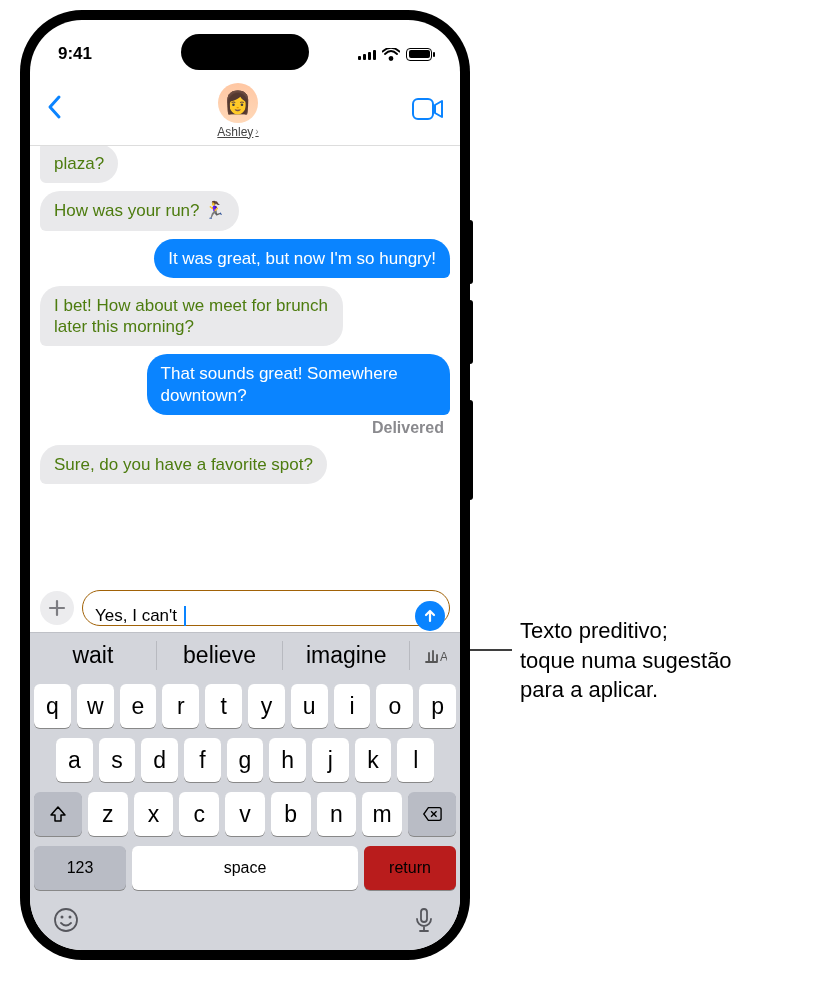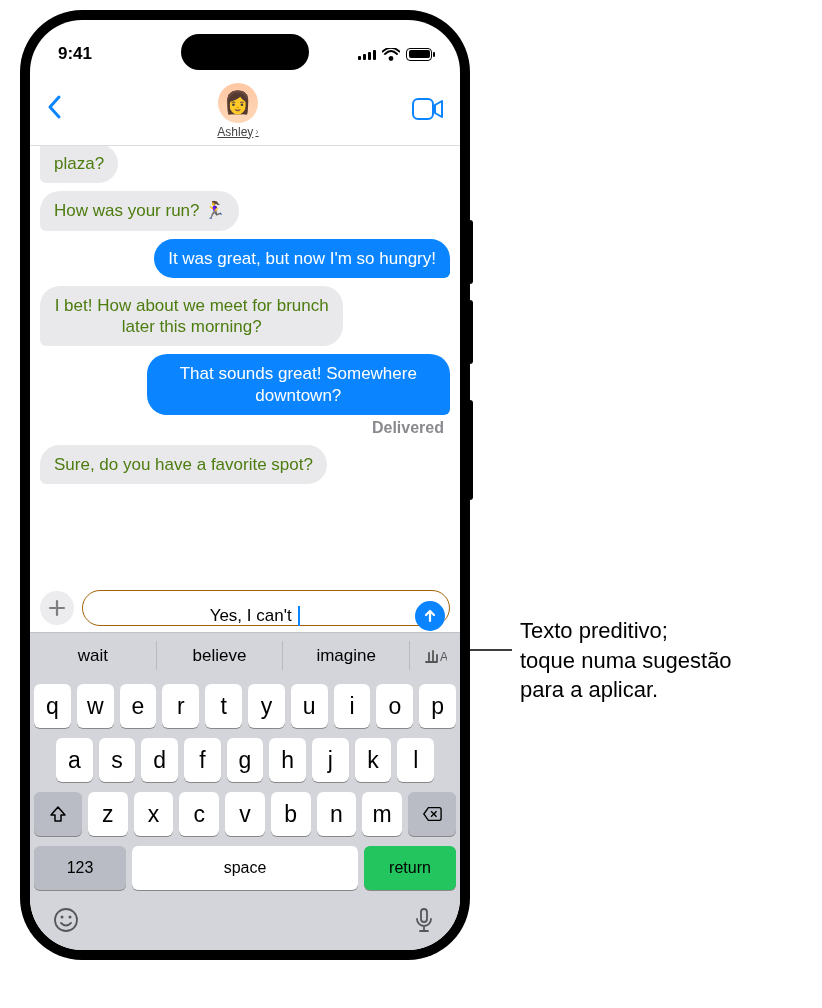--- a/index.html
+++ b/index.html
@@ -6,21 +6,21 @@
   body { font-family: -apple-system, "Helvetica Neue", Helvetica, Arial, sans-serif; background: #fff; }
   .stage { position: relative; width: 822px; height: 1008px; }
 
   
   .phone {
     position: absolute; left: 20px; top: 10px; width: 450px; height: 950px;
     background: #000; border-radius: 62px; padding: 10px;
   }
   .screen {
     width: 100%; height: 100%; background: #fff; border-radius: 52px; overflow: hidden;
-    position: relative; display: flex; flex-direction: column; text-align: center;
+    position: relative; display: flex; flex-direction: column;
   }
   .island {
     position: absolute; top: 14px; left: 50%; transform: translateX(-50%);
     width: 128px; height: 36px; background: #000; border-radius: 20px; z-index: 5;
   }
   
   .sidebtn { position: absolute; background: #000; border-radius: 4px; }
   .sidebtn.vol1 { right: -3px; top: 210px; width: 6px; height: 64px; }
   .sidebtn.vol2 { right: -3px; top: 290px; width: 6px; height: 64px; }
   .sidebtn.pwr  { right: -3px; top: 390px; width: 6px; height: 100px; }
@@ -55,33 +55,33 @@
   
   .inputrow { display:flex; align-items:center; gap:8px; padding:4px 10px 6px;}
   .plus { width:34px; height:34px; border-radius:50%; background:#ececee; color:#7d7d82; display:flex; align-items:center; justify-content:center; font-size:22px;}
   .field { flex:1; display:flex; align-items:center; border:1px solid #a16207; border-radius:20px; height:36px; padding:16px 4px 0 12px; font-size:17px;}
   .field .txt{flex:1;}
   .cursor{display:inline-block; width:2px; height:20px; background:#0a84ff; vertical-align:middle; margin-left:2px;}
   .send { width:30px; height:30px; border-radius:50%; background:#0a84ff; color:#fff; display:flex; align-items:center; justify-content:center;}
 
   
   .pred { display:flex; background:#d3d5db; height:46px; border-top:1px solid #bfc1c7;}
-  .pred .sug { flex:1; display:flex; align-items:center; justify-content:center; font-size:17px; color:#000;}
+  .pred .sug { flex:1; display:flex; align-items:center; justify-content:center; font-size:23px; color:#000;}
   .pred .sep { width:1px; background:#b8bac0; margin:8px 0;}
   .pred .sticker { flex:0 0 50px; display:flex; align-items:center; justify-content:center; color:#555; font-size:16px; letter-spacing:-1px;}
 
   
   .kbd { background:#d3d5db; padding:6px 4px 2px; }
   .krow { display:flex; gap:6px; justify-content:center; margin-bottom:10px;}
   .key { background:#fff; border-radius:6px; box-shadow:0 1px 0 #888; height:44px; flex:1; display:flex; align-items:center; justify-content:center; font-size:23px; color:#000;}
   .krow.r2 { padding:0 22px;}
   .key.fn { background:#b9bcc5; flex:0 0 48px; font-size:18px;}
   .key.fn svg { width:20px; height:20px;}
   .key.space { flex:1; font-size:16px;}
-  .key.ret { flex:0 0 92px; background:#22c55e; font-size:16px;}
+  .key.ret { flex:0 0 92px; background:#b91c1c; font-size:16px;}
   .key.num { flex:0 0 92px; background:#b9bcc5; font-size:16px;}
   .kbot { display:flex; justify-content:space-between; padding:6px 18px 10px; color:#56575d;}
   .kbot svg{width:28px;height:28px;}
 
   
   .callout { position:absolute; left:520px; top:616px; font-size:22px; color:#000; line-height:1.35; width:280px;}
   .lead { position:absolute; stroke:#000; fill:none; }
 </style>
 </head>
 <body>

